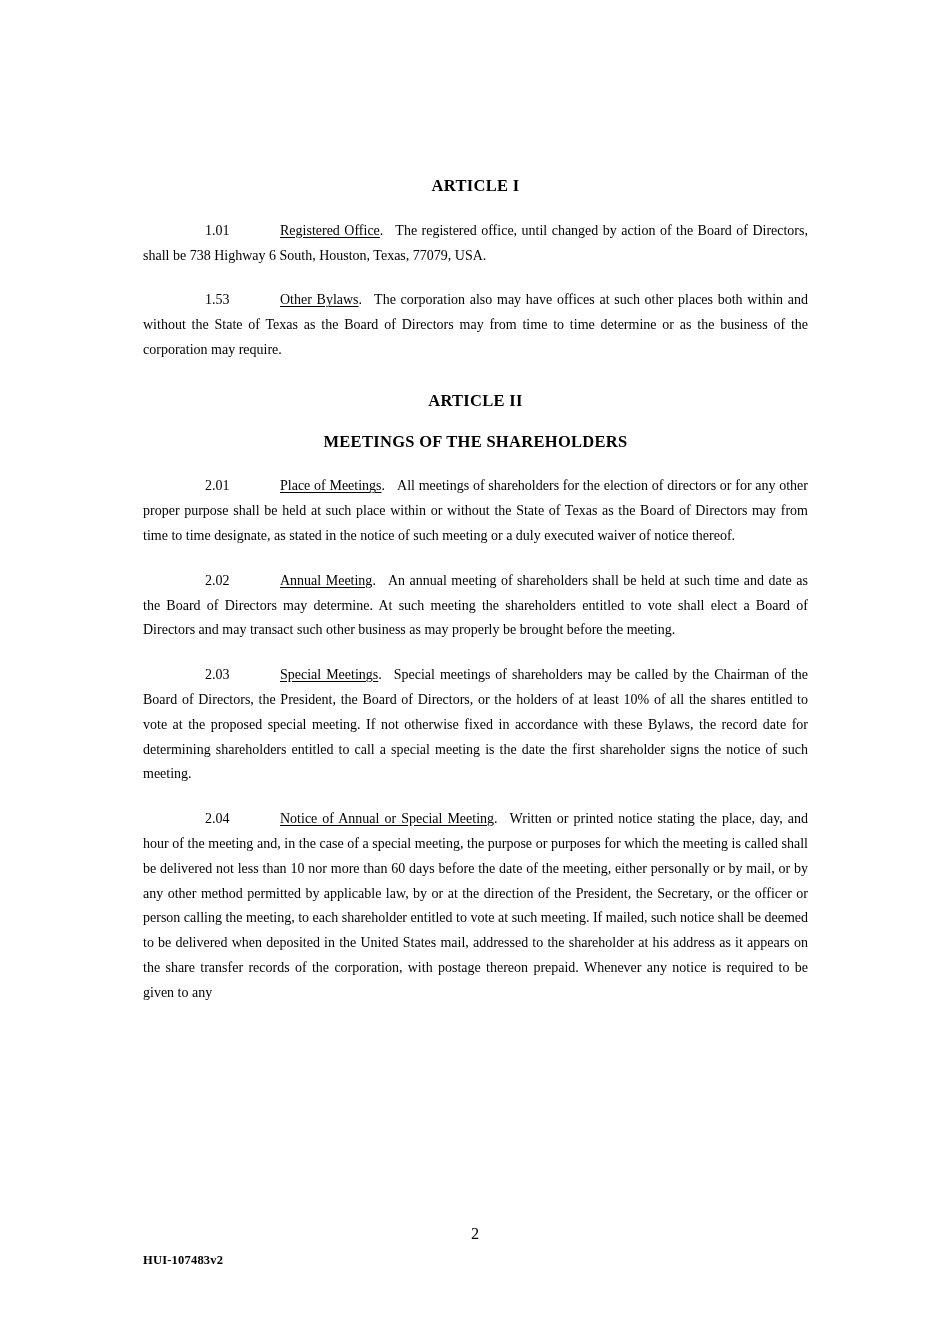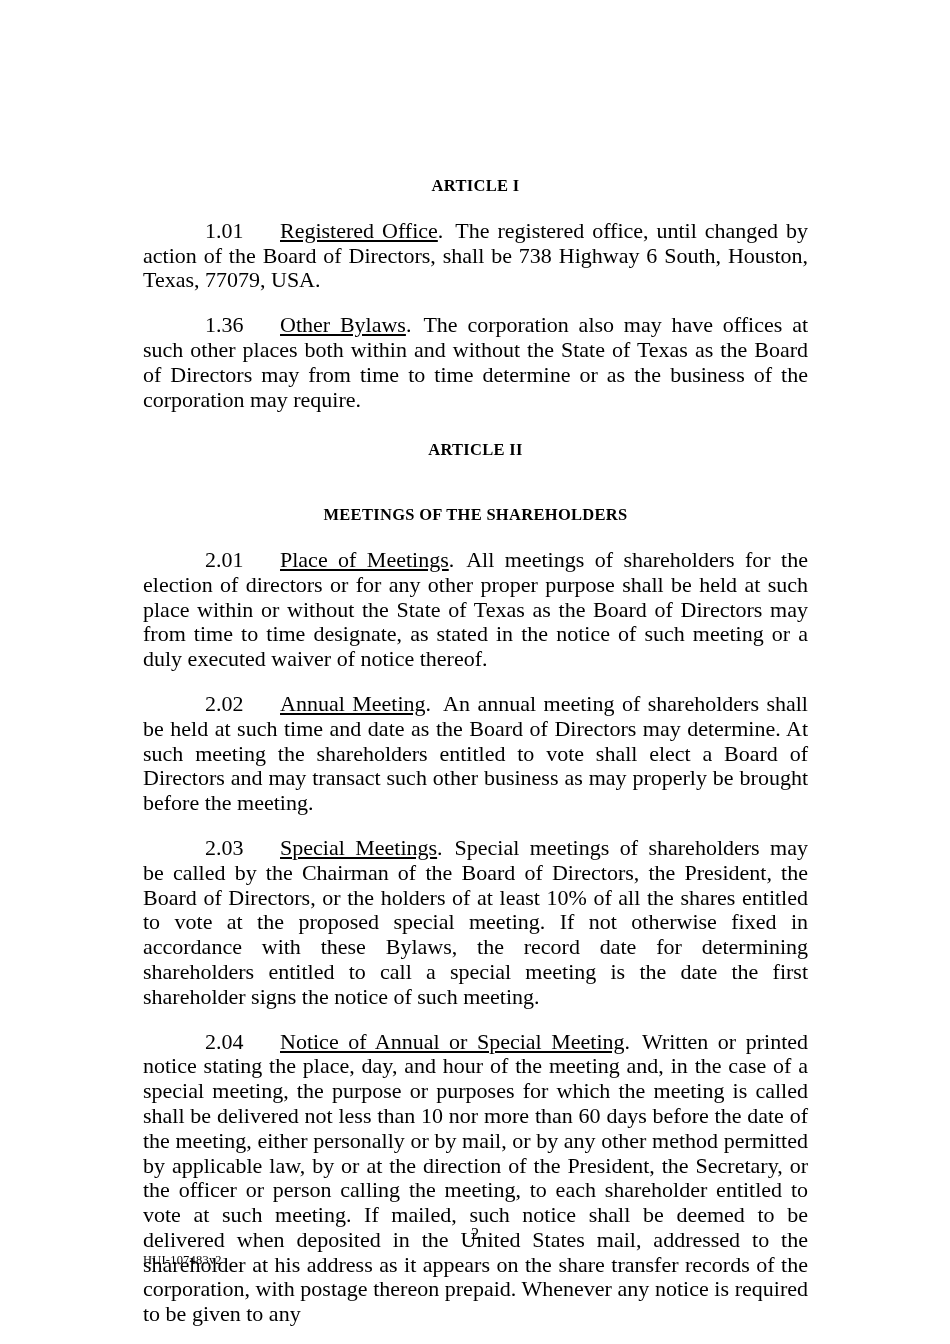--- a/index.html
+++ b/index.html
@@ -29,24 +29,24 @@
     font-size: 16.5px;
     font-weight: bold;
     text-align: center;
     letter-spacing: 0.3px;
     line-height: 24.8px;
     margin: 0;
   }
   .h-article-1 { margin-top: 174px; }
   .h-offices { margin-top: 25px; }
   .h-article-2 { margin-top: 26px; font-family: Liberation Serif, serif; }
-  .h-meetings { margin-top: 40px; }
+  .h-meetings { margin-top: 16px; }
 
   .para {
-    font-size: 22px;
+    font-size: 14px;
     line-height: 24.8px;
     text-align: justify;
     text-justify: inter-word;
     margin: 0;
     margin-top: 20px;
     text-indent: 0;
   }
 
   .secnum {
     display: inline-block;
@@ -69,40 +69,41 @@
     font-size: 16.3px;
     line-height: 20px;
   }
   .doc-id {
     position: absolute;
     top: 1252px;
     left: 143px;
     font-size: 12.5px;
     line-height: 16px;
     letter-spacing: 0.2px;
+    font-weight: bold;
   }
   
   .para-cont {
     text-align: justify;
   }
 </style>
 </head>
 <body>
 
 <div class="page">
   <div class="content">
 
     <p class="heading h-article-1">ARTICLE I</p>
 
     <p class="para">
       <span class="secnum">1.01</span><span class="sectitle">Registered Office</span><span>.</span><span class="gap-wide"></span><span>The registered office, until changed by action of the Board of Directors, shall be 738 Highway 6 South, Houston, Texas, 77079, USA.</span>
     </p>
 
     <p class="para">
-      <span class="secnum">1.36</span><span class="sectitle">Other Bylaws</span><span>.</span><span class="gap-wide"></span><span>The corporation also may have offices at such other places both within and without the State of Texas as the Board of Directors may from time to time determine or as the business of the corporation may require.</span>
+      <span class="secnum">1.53</span><span class="sectitle">Other Bylaws</span><span>.</span><span class="gap-wide"></span><span>The corporation also may have offices at such other places both within and without the State of Texas as the Board of Directors may from time to time determine or as the business of the corporation may require.</span>
     </p>
 
     <p class="heading h-article-2">ARTICLE II</p>
     <p class="heading h-meetings">MEETINGS OF THE SHAREHOLDERS</p>
 
     <p class="para">
       <span class="secnum">2.01</span><span class="sectitle">Place of Meetings</span><span>.</span><span class="gap-wide"></span><span>All meetings of shareholders for the election of directors or for any other proper purpose shall be held at such place within or without the State of Texas as the Board of Directors may from time to time designate, as stated in the notice of such meeting or a duly executed waiver of notice thereof.</span>
     </p>
 
     <p class="para">

